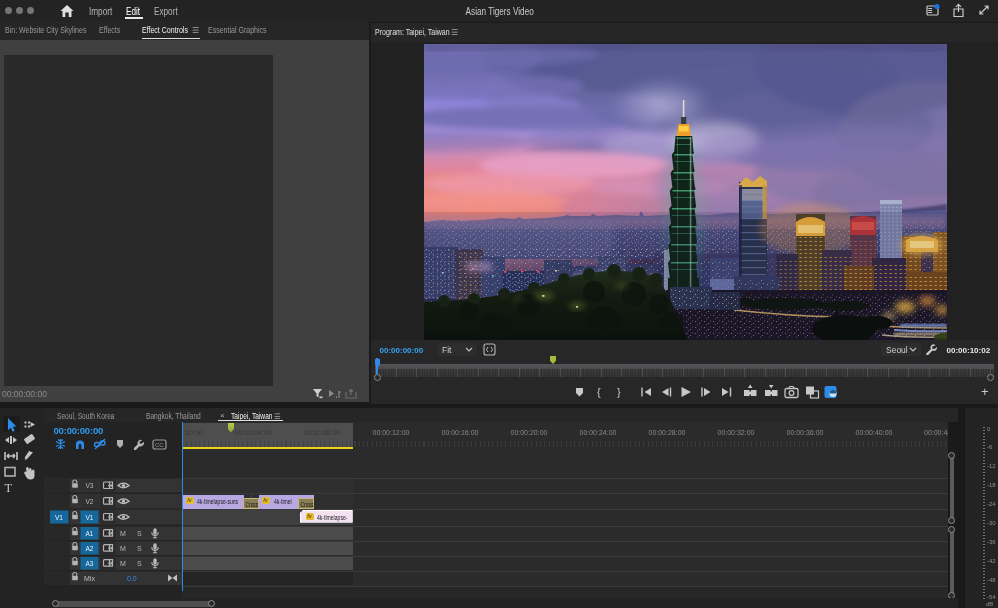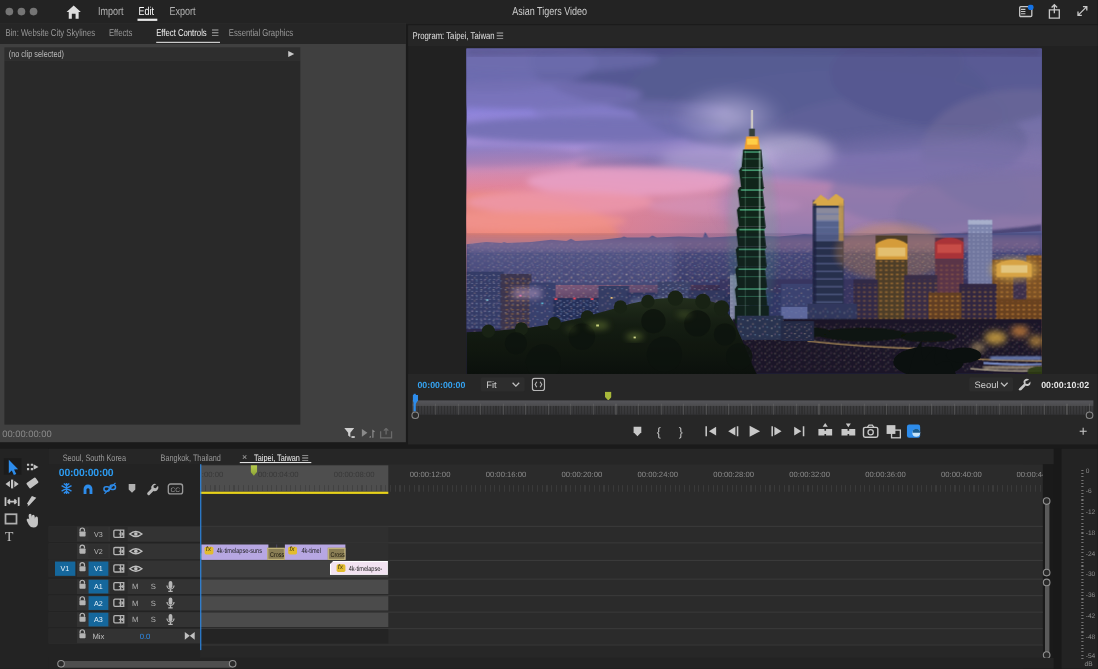--- a/index.html
+++ b/index.html
@@ -44,24 +44,20 @@
   <div class="abs" style="left:0;top:21px;width:369px;height:381px;background:#404040;">
 
     <div class="abs" style="left:0;top:0;width:369px;height:19px;background:#262626;"></div>
     <div class="abs t" style="left:5px;top:3.5px;font-size:9px;color:#989898;">Bin: Website City Skylines</div>
     <div class="abs t" style="left:99px;top:3.5px;font-size:9px;color:#989898;">Effects</div>
     <div class="abs t" style="left:142px;top:3.5px;font-size:9px;color:#f2f2f2;">Effect Controls</div>
     <div class="abs" style="left:192px;top:5px;font-size:8px;color:#a8a8a8;">☰</div>
     <div class="abs" style="left:142px;top:16.5px;width:58px;height:1.5px;background:#dedede;"></div>
     <div class="abs t" style="left:208px;top:3.5px;font-size:9px;color:#989898;">Essential Graphics</div>
 
-    <div class="abs" style="left:4px;top:22px;width:269px;height:12px;background:#2e2e2e;">
-      <div class="abs t" style="left:4px;top:1px;font-size:8.5px;color:#bdbdbd;">(no clip selected)</div>
-      <div class="abs" style="left:258px;top:2px;font-size:7px;color:#c8c8c8;">▶</div>
-    </div>
     <div class="abs" style="left:4px;top:34px;width:269px;height:331px;background:#292929;"></div>
 
     <div class="abs" style="left:2px;top:368px;font-size:8.5px;color:#8a8a8a;">00:00:00:00</div>
     <svg class="abs" style="left:312px;top:367px;" width="12" height="11" viewBox="0 0 12 11">
       <path d="M1 1 h9 l-3.5 4.5 v4 l-2 -1.5 v-2.5 Z" fill="#cfcfcf"></path>
         <rect x="7.5" y="8.5" width="3" height="1.6" fill="#cfcfcf"></rect>
     </svg>
     <svg class="abs" style="left:328px;top:368px;" width="13" height="9" viewBox="0 0 13 9">
       <path d="M1 1 L6 4.5 L1 8 Z" fill="#8a8a8a"></path>
         <path d="M9 7.5 a1.3 1.3 0 1 0 2 1.2 V2.5 l1.5 1" fill="none" stroke="#8a8a8a" stroke-width="1.1"></path>

